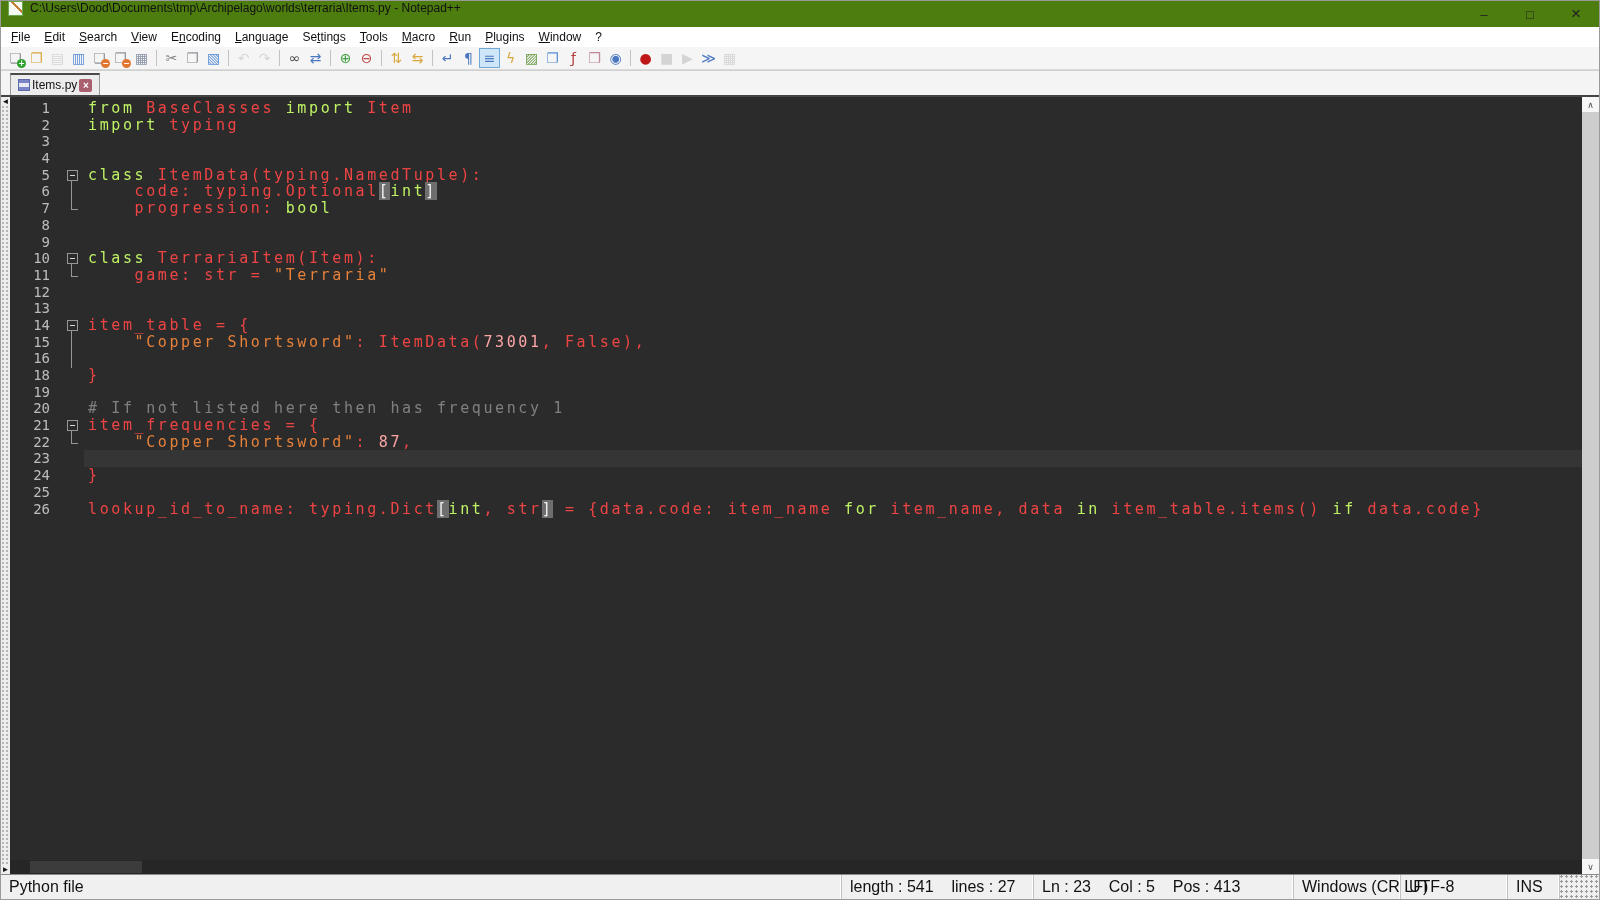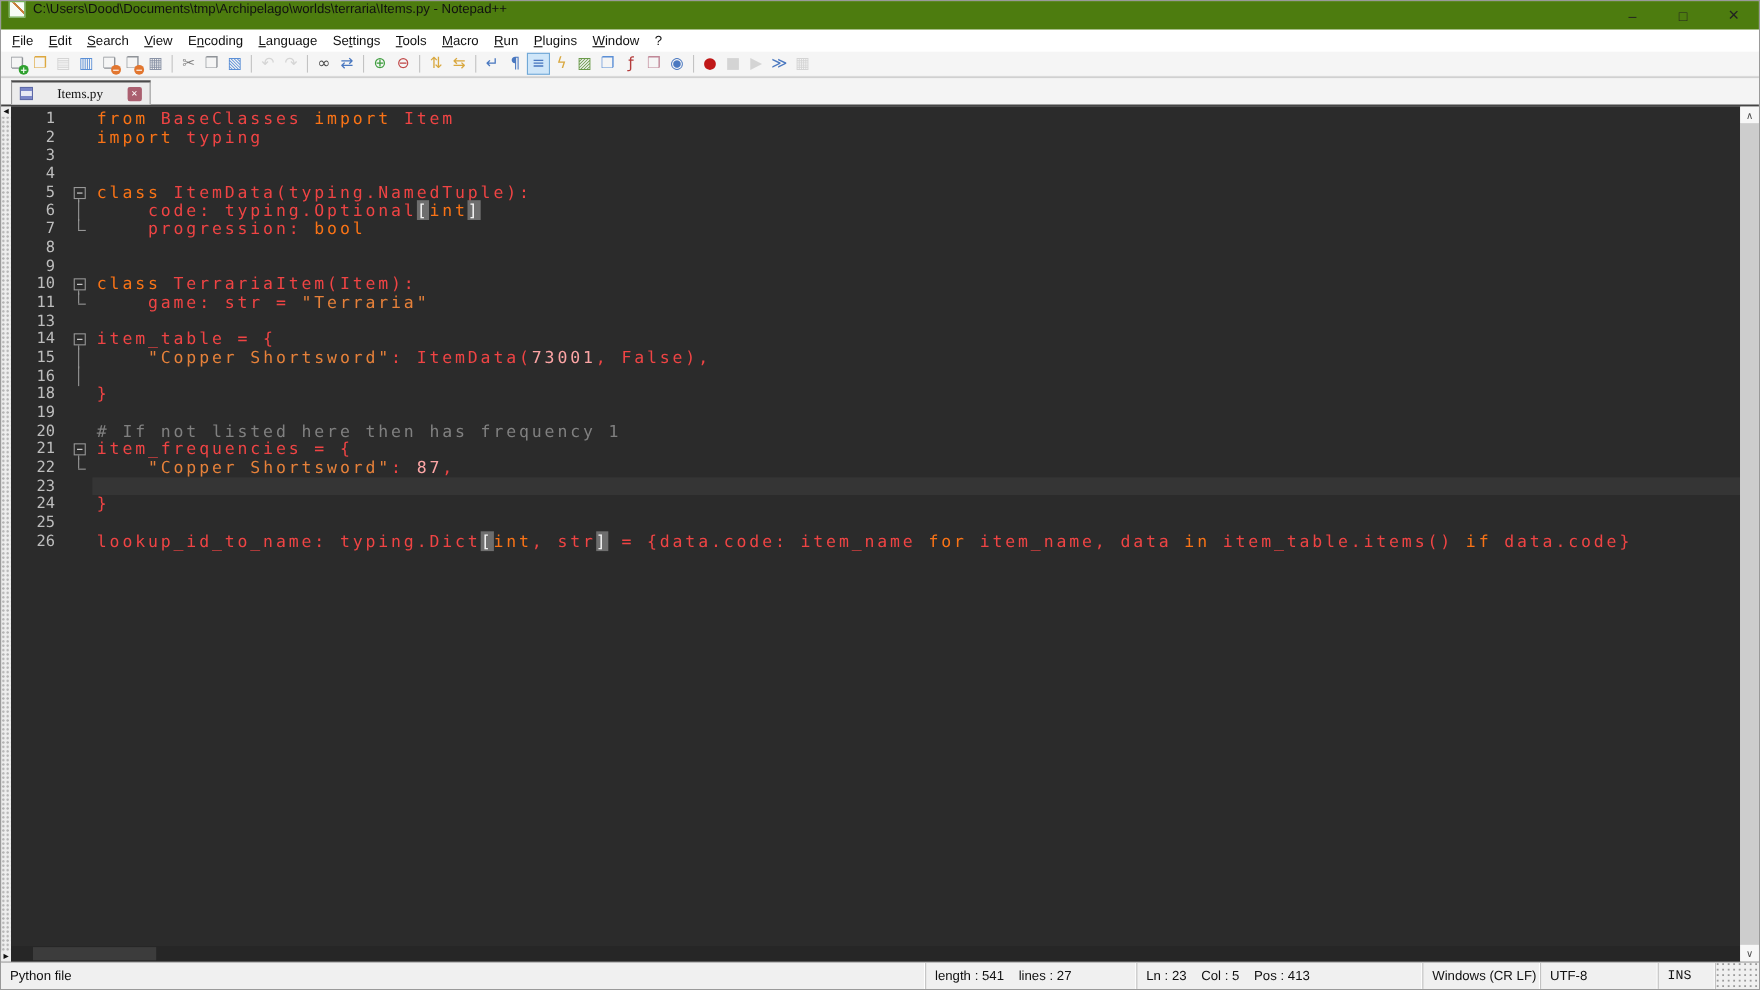--- a/index.html
+++ b/index.html
@@ -32,23 +32,23 @@
   .tb-sep{width:1px;height:16px;background:#c3c3c3;margin:0 4px;flex:none;}
   .tbtn{width:21px;height:20px;flex:none;display:flex;align-items:center;justify-content:center;position:relative;font-size:14px;line-height:14px;}
   .tbtn .tglyph{font-family:"DejaVu Sans", sans-serif;}
   .tbtn.disabled{opacity:.42;}
   .tbtn.active{background:#cfe6f9;border:1px solid #71a8d6;box-sizing:border-box;}
   .tbadge{position:absolute;right:0;bottom:0;width:9px;height:9px;border-radius:50%;
     color:#fff;font-size:8px;line-height:9px;text-align:center;font-weight:bold;font-family:"DejaVu Sans",sans-serif;}
 
   
   .tabbar{height:24px;flex:none;background:#f4f4f4;border-top:1px solid #d0d0d0;border-bottom:2px solid #444;display:flex;align-items:flex-end;padding-left:9px;}
-  .tab{height:22px;display:inline-flex;align-items:center;gap:22px;padding:0 7px;background:#ececec;
+  .tab{height:22px;display:inline-flex;align-items:center;gap:2px;padding:0 7px;background:#ececec;
     border-top:2px solid #4a4a4a;border-left:1px solid #9a9a9a;border-right:1px solid #9a9a9a;box-sizing:border-box;
-    font-size:12px;color:#111;font-family:Liberation Serif, serif;}
+    font-size:12px;color:#111;}
   .tab-save-icon{width:12px;height:12px;flex:none;background:#7a86c8;
     background:linear-gradient(#7a86c8 0 3px,#e8eaf5 3px 7px,#7a86c8 7px 100%);border:1px solid #5d69a8;box-sizing:border-box;}
   .tab-close{width:13px;height:13px;flex:none;background:#aa5f6f;border-radius:2px;color:#fff;
     font-size:10px;line-height:13px;text-align:center;font-weight:bold;}
 
   
   .editor-region{flex:1;position:relative;background:#2b2b2b;min-height:0;}
   .dotstrip{position:absolute;left:0;top:0;bottom:0;width:9px;background:#ededed;
     background-image:radial-gradient(#b5b5b5 1px, transparent 1.2px);background-size:4px 4px;
     display:flex;flex-direction:column;justify-content:space-between;align-items:center;z-index:3;}
@@ -60,42 +60,42 @@
     color:#bdbdbd;font-family:"DejaVu Sans Mono",monospace;font-size:14px;}
   .fold{width:22px;flex:none;position:relative;}
   .fold.start::after{content:"";position:absolute;left:9px;top:14px;bottom:-1px;width:1px;background:#979797;}
   .fold.mid::before{content:"";position:absolute;left:9px;top:-1px;bottom:-1px;width:1px;background:#979797;}
   .fold.end::before{content:"";position:absolute;left:9px;top:-1px;height:10px;width:1px;background:#979797;}
   .fold.end::after{content:"";position:absolute;left:9px;top:9px;width:7px;height:1px;background:#979797;}
   .fbox{position:absolute;left:5px;top:3px;width:9px;height:9px;border:1px solid #979797;background:#2b2b2b;box-sizing:content-box;}
   .fbox::after{content:"";position:absolute;left:2px;top:4px;width:5px;height:1px;background:#d8d8d8;}
   .code{flex:1;white-space:pre;font-family:"DejaVu Sans Mono",monospace;font-size:15px;letter-spacing:2.6px;padding-left:4px;}
   .tok-d{color:#ef4444;}
-  .tok-k{color:#f97316;text-align:center;}
+  .tok-k{color:#bef264;text-align:center;}
   .tok-s{color:#e6813a;}
   .tok-n{color:#fca5a5;}
   .tok-c{color:#808080;}
   .tok-b{color:#f2f2f2;background:#6e6e6e;}
 
   
   .vscroll{position:absolute;right:0;top:0;bottom:0;width:17px;background:#f0f0f0;display:flex;flex-direction:column;z-index:3;}
   .vs-btn{height:15px;flex:none;display:flex;align-items:center;justify-content:center;font-size:9px;color:#505050;background:#f7f7f7;}
   .vs-thumb{flex:1;background:#cdcdcd;}
   .hscroll{position:absolute;left:9px;right:17px;bottom:0;height:14px;background:#262626;z-index:2;}
   .hs-thumb{position:absolute;left:20px;top:1px;bottom:1px;width:112px;background:#3c3c3c;}
 
   
-  .statusbar{height:24px;flex:none;background:#f0f0f0;border-top:1px solid #8a8a8a;display:flex;font-size:12px;color:#111;}
+  .statusbar{height:24px;flex:none;background:#f0f0f0;border-top:1px solid #8a8a8a;display:flex;font-size:16px;color:#111;}
   .sb-sec{display:flex;align-items:center;padding:0 8px;white-space:pre;box-sizing:border-box;border-right:1px solid #c2c2c2;box-shadow:inset -1px 0 #ffffff;}
   .sb-doc{flex:1;}
   .sb-len{width:192px;flex:none;}
   .sb-pos{width:260px;flex:none;}
   .sb-eol{width:107px;flex:none;}
   .sb-enc{width:107px;flex:none;}
-  .sb-ins{width:52px;flex:none;font-family:Liberation Mono, monospace;}
+  .sb-ins{width:52px;flex:none;}
   .sb-grip{width:39px;flex:none;border-right:none;box-shadow:none;
     background-image:radial-gradient(#9a9a9a 1.2px, transparent 1.3px);background-size:5px 5px;background-position:bottom right;}
 </style>
 </head>
 <body>
 
 <div class="window">
 
   <div class="titlebar">
     <span class="appicon"></span>
@@ -300,20 +300,25 @@
               <span class="fbox"></span>
             </span>
             <span class="code"><span class="tok-k">class</span><span class="tok-d"> TerrariaItem(Item):</span></span>
           </div>
           <div class="line">
             <span class="ln">11</span>
             <span class="fold end"></span>
             <span class="code"><span class="tok-d">    game: str = </span><span class="tok-s">"Terraria"</span></span>
           </div>
           <div class="line">
+            <span class="ln">12</span>
+            <span class="fold"></span>
+            <span class="code"></span>
+          </div>
+          <div class="line">
             <span class="ln">13</span>
             <span class="fold"></span>
             <span class="code"></span>
           </div>
           <div class="line">
             <span class="ln">14</span>
             <span class="fold start">
               <span class="fbox"></span>
             </span>
             <span class="code"><span class="tok-d">item_table = {</span></span>

